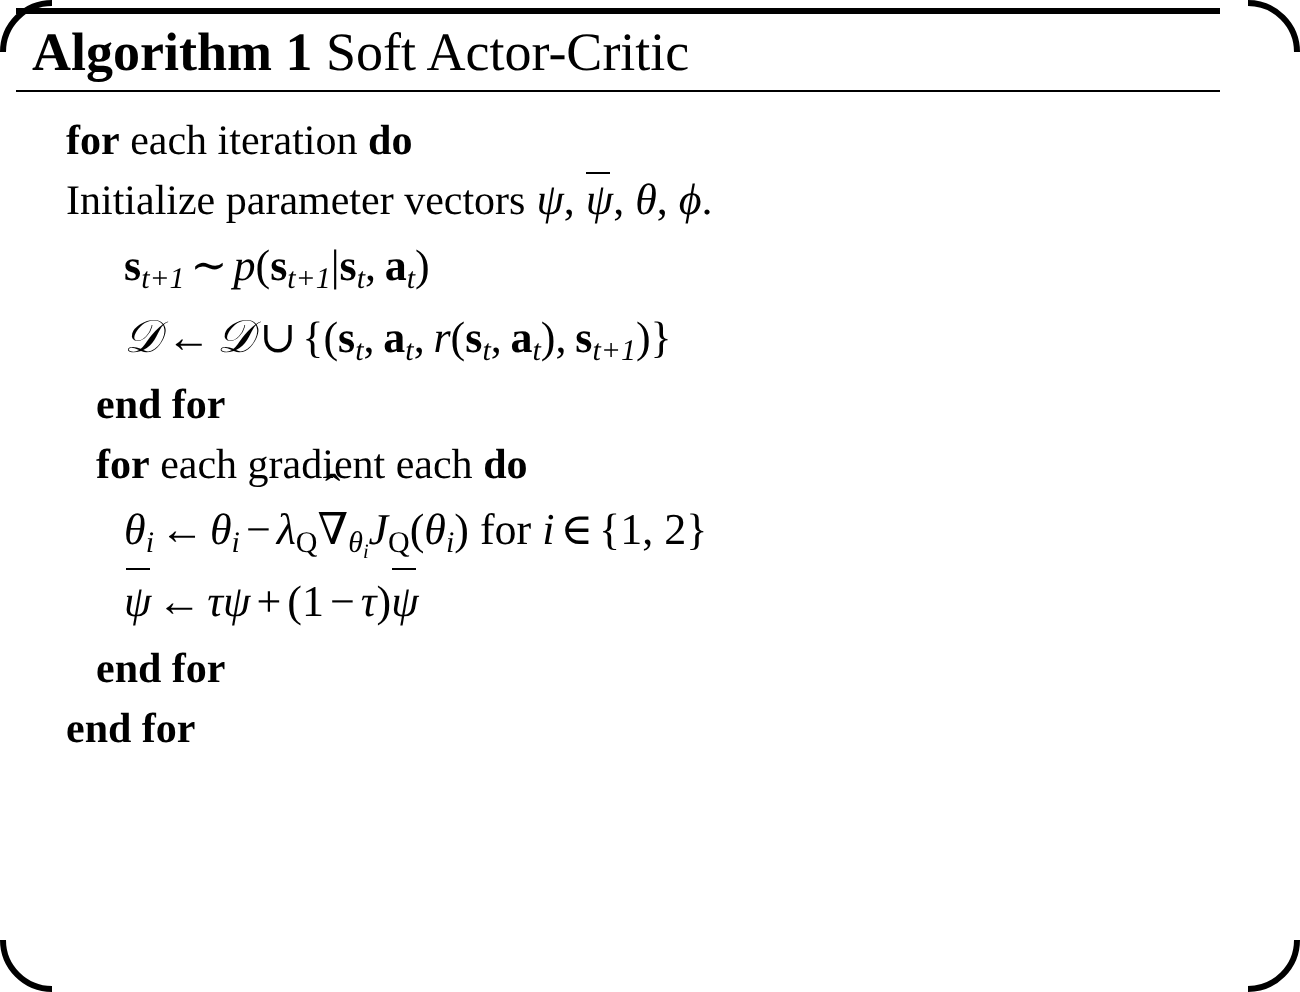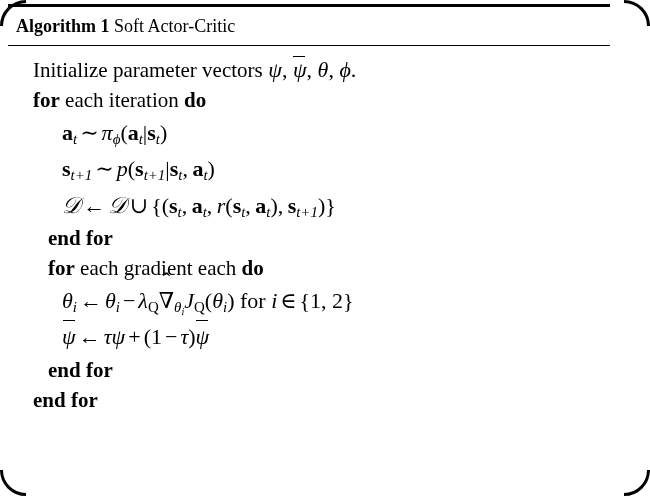--- a/index.html
+++ b/index.html
@@ -57,21 +57,21 @@
     background: #000000;
     width: 100%;
   }
   .rule-thin {
     height: 1px;
     background: #000000;
     width: 100%;
   }
 
   #algorithm-title {
-    font-size: 18px;
+    font-size: 27px;
     line-height: 34px;
     padding: 2px 0 2px 8px;
     white-space: nowrap;
   }
   #algorithm-title .kw {
     font-weight: bold;
   }
 
   #algorithm-body {
     padding-top: 9px;
@@ -171,26 +171,25 @@
 <div id="algorithm-block">
 
   <div class="rule-thick"></div>
 
   <div id="algorithm-title"><span class="kw">Algorithm 1</span><span class="rm">&nbsp;</span><span class="rm">Soft Actor-Critic</span></div>
 
   <div class="rule-thin"></div>
 
   <div id="algorithm-body">
 
+    <div class="algo-line indent-1"><span class="kw">for</span><span class="rm">&nbsp;</span><span class="rm">each iteration</span><span class="rm">&nbsp;</span><span class="kw">do</span></div>
+
     <div class="algo-line indent-1"><span class="rm">Initialize parameter vectors</span><span class="math">&nbsp;<span>ψ</span><span class="up">,&nbsp;</span><span class="ovl">ψ</span><span class="up">,&nbsp;</span><span>θ</span><span class="up">,&nbsp;</span><span>ϕ</span><span class="up">.</span></span></div>
 
-    <div class="algo-line indent-1"><span class="kw">for</span><span class="rm">&nbsp;</span><span class="rm">each iteration</span><span class="rm">&nbsp;</span><span class="kw">do</span></div>
-
-
-    <div class="algo-line math-line indent-3"><span class="math"><span class="bf">a</span><span class="sb">t</span><span class="op up">∼</span><span>π</span><span class="sb">ϕ</span><span class="up">(</span><span class="bf">a</span><span class="sb">t</span><span class="up">|</span><span class="bf">s</span><span class="sb">t</span><span class="up">)</span></span></div>
+
 
     <div class="algo-line math-line indent-3"><span class="math"><span class="bf">s</span><span class="sb">t+1</span><span class="op up">∼</span><span>p</span><span class="up">(</span><span class="bf">s</span><span class="sb">t+1</span><span class="up">|</span><span class="bf">s</span><span class="sb">t</span><span class="up">, </span><span class="bf">a</span><span class="sb">t</span><span class="up">)</span></span></div>
 
     <div class="algo-line math-line indent-3"><span class="math"><span class="cal">𝒟</span><span class="op up">←</span><span class="cal">𝒟</span><span class="op up">∪</span><span class="up">{(</span><span class="bf">s</span><span class="sb">t</span><span class="up">, </span><span class="bf">a</span><span class="sb">t</span><span class="up">, </span><span>r</span><span class="up">(</span><span class="bf">s</span><span class="sb">t</span><span class="up">, </span><span class="bf">a</span><span class="sb">t</span><span class="up">)</span><span class="up">, </span><span class="bf">s</span><span class="sb">t+1</span><span class="up">)}</span></span></div>
 
     <div class="algo-line indent-2"><span class="kw">end for</span></div>
 
     <div class="algo-line indent-2"><span class="kw">for</span><span class="rm">&nbsp;</span><span class="rm">each gradient each</span><span class="rm">&nbsp;</span><span class="kw">do</span></div>
 
 

